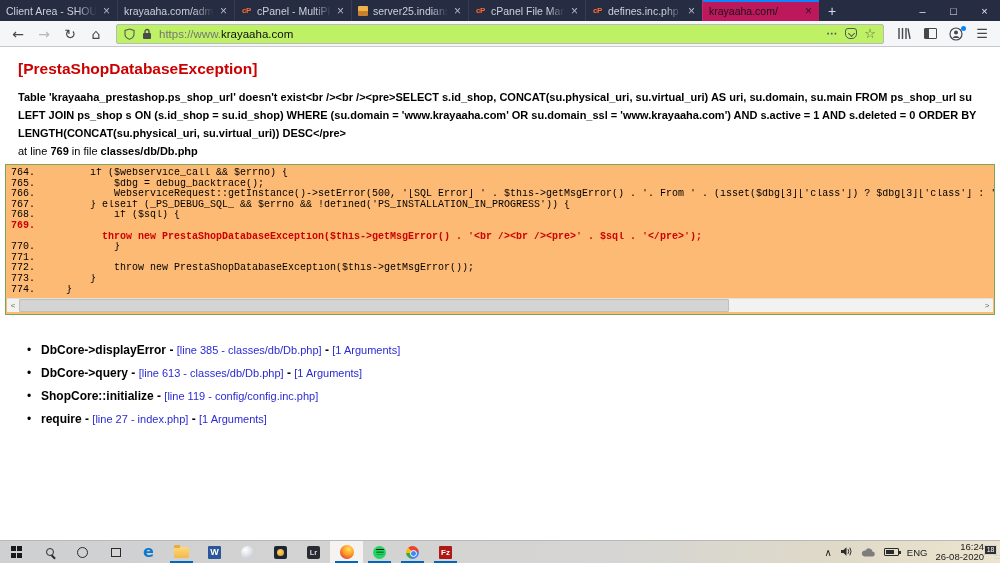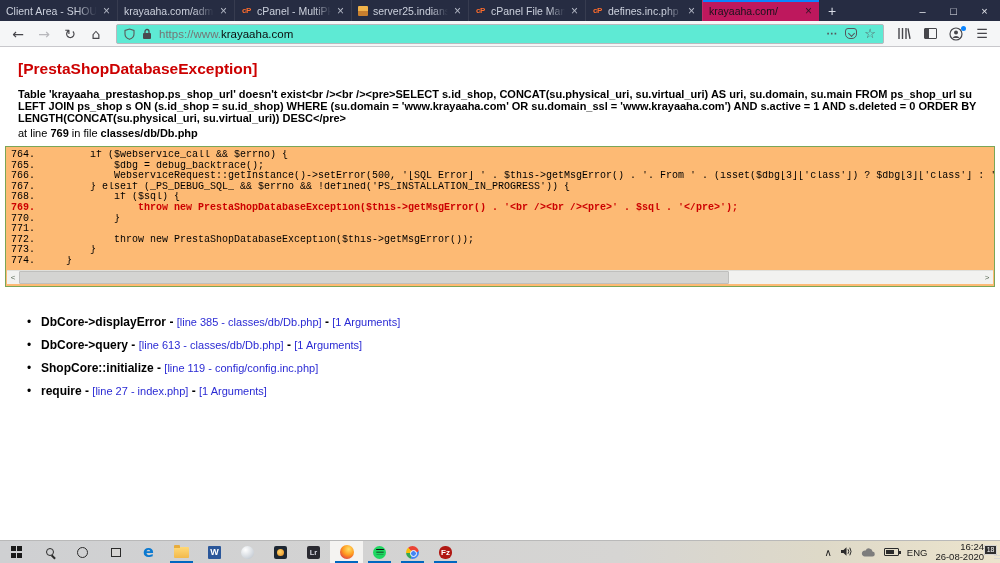--- a/index.html
+++ b/index.html
@@ -26,51 +26,51 @@
   .win-controls { display:flex; align-items:stretch; }
   .win-btn { width:31px; display:flex; align-items:center; justify-content:center;
              color:#e6e8ee; font-size:11px; }
 
   
   .navbar { height:26px; background:#f5f6f7; border-bottom:1px solid #c8c8cc;
             display:flex; align-items:center; padding:0 7px; gap:4px; flex:0 0 auto; }
   .nav-btn { width:22px; height:20px; display:flex; align-items:center; justify-content:center;
              color:#46464b; font-size:14px; font-family:"DejaVu Sans", sans-serif; border-radius:2px; }
   .nav-btn.disabled { color:#b8b8bc; }
-  .urlbar { flex:1; height:20px; margin:0 5px; background:#5eead4; border:1px solid #b9b9be;
+  .urlbar { flex:1; height:20px; margin:0 5px; background:#bef264; border:1px solid #b9b9be;
             border-radius:2px; display:flex; align-items:center; padding:0 7px; gap:7px; }
   .url-text { flex:1; font-size:11.5px; white-space:nowrap; overflow:hidden; }
   .url-scheme { color:#757575; }
   .url-domain { color:#0c0c0d; }
   .url-action { color:#55555a; font-size:12px; display:flex; align-items:center; }
   .dots { letter-spacing:1px; font-weight:bold; font-size:11px; }
   .pocket { width:12px; height:11px; border:1.3px solid #55555a; border-radius:3px 3px 5px 5px;
             position:relative; }
   .pocket::after { content:""; position:absolute; left:2.5px; top:1.5px; width:4px; height:4px;
                    border-right:1.3px solid #55555a; border-bottom:1.3px solid #55555a; transform:rotate(45deg); }
   .star { font-size:13px; font-family:"DejaVu Sans", sans-serif; }
   .sidebar-ic { width:13px; height:11px; border:1.2px solid #46464b; border-radius:1px; position:relative; }
   .sidebar-ic::before { content:""; position:absolute; left:0; top:0; bottom:0; width:4px; background:#46464b; }
   .menu-ic { font-size:13px; color:#46464b; font-family:"DejaVu Sans", sans-serif; }
 
   
   .content { flex:1; background:#fff; padding:0 5px; overflow:hidden; }
   .err-heading { color:#cc0000; font-size:15.5px; font-weight:bold; margin:13px 0 10px 13px; }
   .err-msg { margin-left:13px; width:965px; font-size:11px; font-weight:bold; color:#000;
-             line-height:12px; word-wrap:break-word; }
+             line-height:18px; word-wrap:break-word; }
   .err-loc { margin:3px 0 0 13px; font-size:11px; color:#000; }
   .err-loc .it { }
   .err-loc .bd { font-weight:bold; }
 
   .codeblock { margin-top:7px; border:1px solid #7aa657; background:#fdba74; padding:3px 0 2px 0; }
   .code-line { display:flex; font-family:"Liberation Mono","DejaVu Sans Mono",monospace;
                font-size:10px; line-height:10.6px; white-space:pre; color:#000; }
   .code-ln { width:36px; flex:0 0 auto; padding-left:5px; }
   .code-tx { flex:1; overflow:hidden; }
-  .code-line.hl { color:#cc0000; font-weight:bold; }
+  .code-line.hl { color:#cc0000; font-weight:bold;flex-direction:column; }
   .code-scroll { margin:3px 1px 0 1px; height:14px; background:#f2f2f0; display:flex; align-items:stretch;
                  border-top:1px solid #e0e0dc; }
   .scroll-arrow { width:12px; display:flex; align-items:center; justify-content:center;
                   font-size:8px; color:#5a6a55; }
   .scroll-thumb { width:72%; background:#d4d4d2; border:1px solid #bfbfbd; border-radius:1px; }
   .scroll-rest { flex:1; }
 
   .stack { margin:28px 0 0 22px; list-style:none; }
   .stack li { margin-bottom:9px; font-size:12px; position:relative; padding-left:14px; }
   .stack li::before { content:"•"; position:absolute; left:0; top:0; color:#000; }
@@ -110,21 +110,21 @@
   .ic-firefox { width:14px; height:14px; border-radius:50%;
                 background:radial-gradient(circle at 62% 30%, #ffe066, #ff9a1f 45%, #e8583a 72%, #b5121b 95%); }
   .ic-spotify { width:13px; height:13px; border-radius:50%; background:#1ed760; position:relative; overflow:hidden; }
   .ic-spotify::before { content:""; position:absolute; left:3px; top:3.5px; width:8px; height:1.4px; background:#111;
                         border-radius:2px; box-shadow:0 2.6px 0 -0.2px #111, 0 5.2px 0 -0.4px #111; }
   .ic-chrome { width:13px; height:13px; border-radius:50%; position:relative;
                background:conic-gradient(from -40deg, #ea4335 0 33%, #4285f4 0 66%, #34a853 0 85%, #fbbc05 0 100%); }
   .ic-chrome::after { content:""; position:absolute; left:4px; top:4px; width:5px; height:5px;
                       border-radius:50%; background:#4285f4; border:1px solid #fff; }
   .ic-filezilla { width:13px; height:13px; background:#b01813; color:#fff; font-size:8px; font-weight:bold;
-                  display:flex; align-items:center; justify-content:center; border-radius:6px; }
+                  display:flex; align-items:center; justify-content:center; border-radius:1px; }
 
   .tray { margin-left:auto; display:flex; align-items:center; gap:8px; padding-right:8px; color:#1a1a1a; }
   .tray-chevron { font-size:10px; font-family:"DejaVu Sans",sans-serif; }
   .ic-battery { width:15px; height:8px; border:1.2px solid #2b2b2b; border-radius:1px; position:relative; }
   .ic-battery::before { content:""; position:absolute; left:1px; top:1px; bottom:1px; width:8px; background:#2b2b2b; }
   .ic-battery::after { content:""; position:absolute; right:-3px; top:1.5px; width:1.6px; height:3.5px; background:#2b2b2b; }
   .tray-lang { font-size:9.5px; }
   .tray-clock { font-size:9.5px; line-height:10px; text-align:right; }
   .ic-action { width:13px; height:12px; background:#3a3a3a; border-radius:1px; position:relative; }
   .ic-action::before { content:""; position:absolute; left:2px; top:3px; width:9px; height:1.3px;

